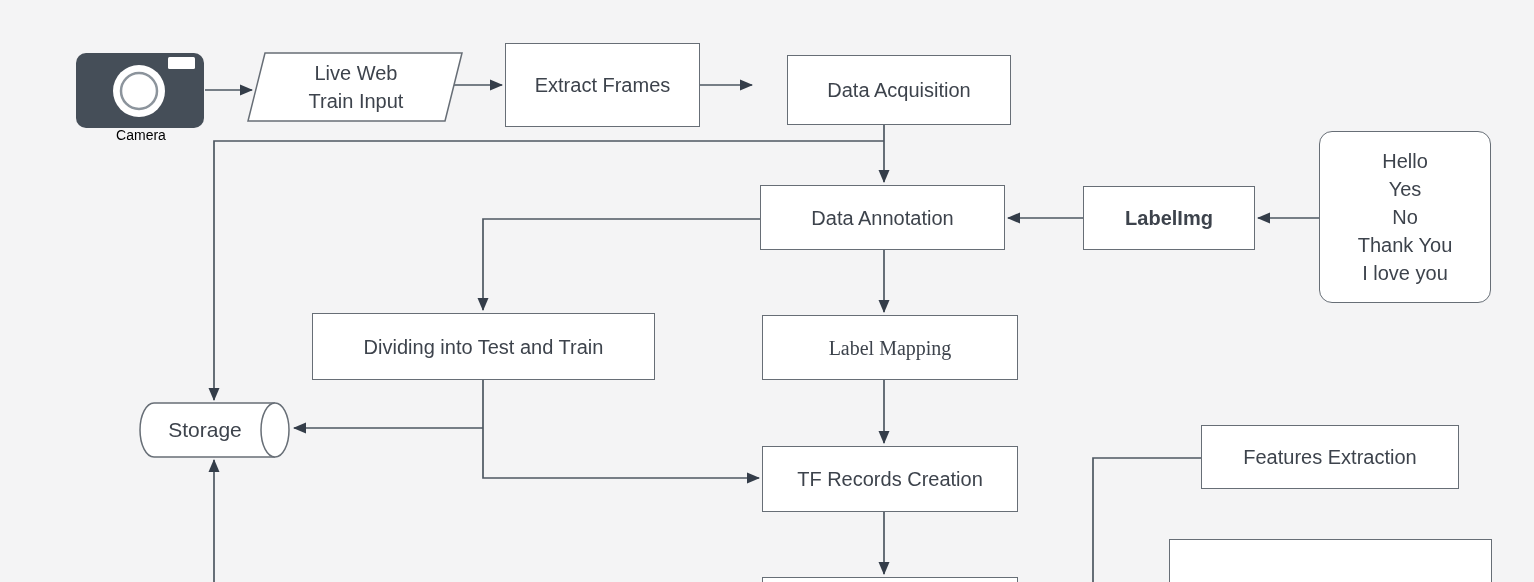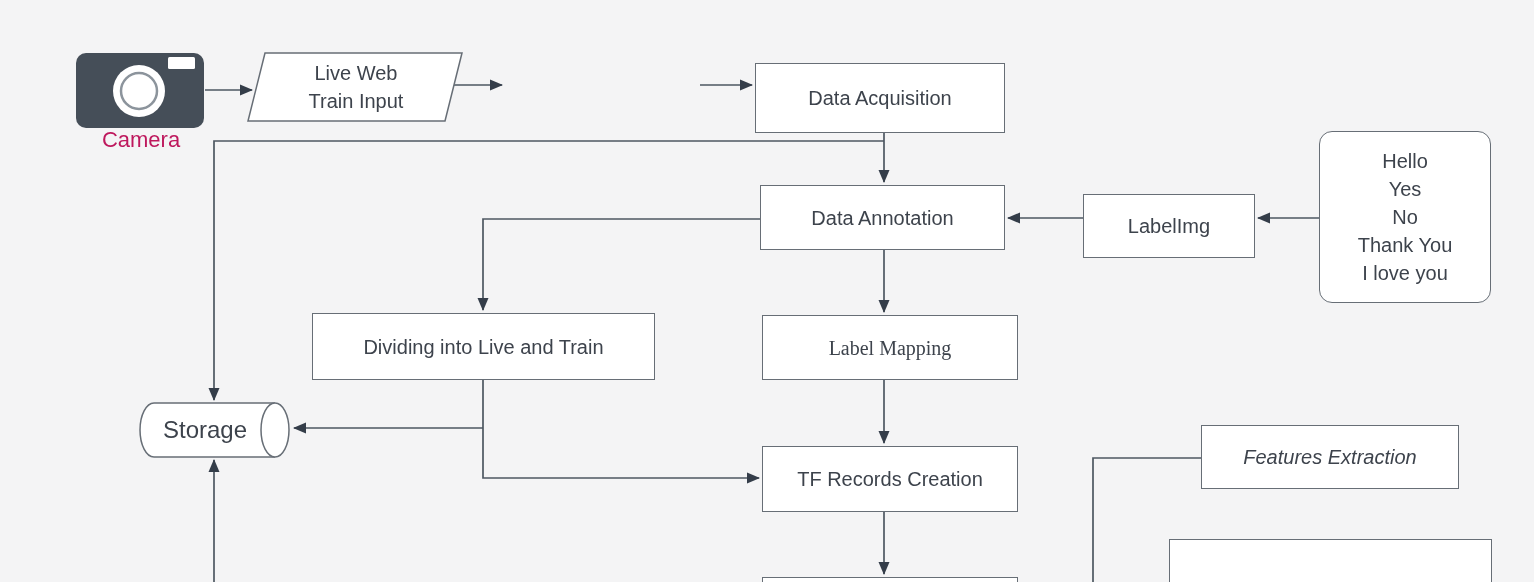--- a/index.html
+++ b/index.html
@@ -11,22 +11,22 @@
   svg.layer{position:absolute; left:0; top:0; z-index:1;}
   .node{
     position:absolute; box-sizing:border-box;
     background:#ffffff; border:1.5px solid #676e76;
     display:flex; align-items:center; justify-content:center;
     text-align:center; color:#3d434c; font-size:20px; line-height:1.4;
     white-space:pre-line; z-index:2;
   }
   .ghost{ background:transparent; border:none; z-index:3; }
   .caption{
-    position:absolute; text-align:center; color:#be185d;
-    font-size:22px; z-index:2;
+    position:absolute; text-align:center; color:#000000;
+    font-size:14px; z-index:2;
   }
   .icon-wrap{position:absolute; z-index:2;}
 </style>
 </head>
 <body>
 
 <div class="canvas">
 
   <svg class="layer" width="1534" height="582" viewBox="0 0 1534 582">
     <defs>
@@ -67,40 +67,41 @@
       <circle cx="65" cy="40" r="26" fill="#ffffff"></circle>
       <circle cx="65" cy="40" r="18" fill="#ffffff" stroke="#8c949c" stroke-width="2.5"></circle>
       <rect x="94" y="6" width="27" height="12" rx="1.5" fill="#ffffff"></rect>
     </svg>
   </div>
   <div class="caption" style="left:66px; top:127px; width:150px;">Camera</div>
 
   <div class="node ghost" style="left:258px; top:53px; width:196px; height:68px;">Live Web
 Train Input</div>
 
+  <div class="node" style="left:505px; top:43px; width:195px; height:84px;">Extract Frames</div>
 
-  <div class="node" style="left:755px; top:55px; width:250px; height:70px;margin-top:8px;">Data Acquisition</div>
+  <div class="node" style="left:787px; top:55px; width:224px; height:70px;">Data Acquisition</div>
 
   <div class="node" style="left:760px; top:185px; width:245px; height:65px;">Data Annotation</div>
 
-  <div class="node" style="left:1083px; top:194px; width:172px; height:64px;">LabelImg</div>
+  <div class="node" style="left:1083px; top:186px; width:172px; height:64px;font-weight:bold;">LabelImg</div>
 
   <div class="node" style="left:1319px; top:131px; width:172px; height:172px;border-radius:13px;">Hello
 Yes
 No
 Thank You
 I love you</div>
 
-  <div class="node" style="left:312px; top:313px; width:343px; height:67px;">Dividing into Live and Train</div>
+  <div class="node" style="left:312px; top:313px; width:343px; height:67px;">Dividing into Test and Train</div>
 
   <div class="node" style="left:762px; top:315px; width:256px; height:65px;font-family:Liberation Serif, serif;">Label Mapping</div>
 
-  <div class="node ghost" style="left:150px; top:404px; width:110px; height:52px; font-size:24px;">Storage</div>
+  <div class="node ghost" style="left:150px; top:404px; width:110px; height:52px; font-size:21px;">Storage</div>
 
   <div class="node" style="left:762px; top:446px; width:256px; height:66px;text-align:center;">TF Records Creation</div>
 
-  <div class="node" style="left:1201px; top:425px; width:258px; height:64px;font-style:italic;">Features Extraction</div>
+  <div class="node" style="left:1201px; top:425px; width:258px; height:64px;">Features Extraction</div>
 
   <div class="node" style="left:762px; top:577px; width:256px; height:40px;"></div>
 
   <div class="node" style="left:1169px; top:539px; width:323px; height:80px;"></div>
 
 </div>
 
 </body></html>

